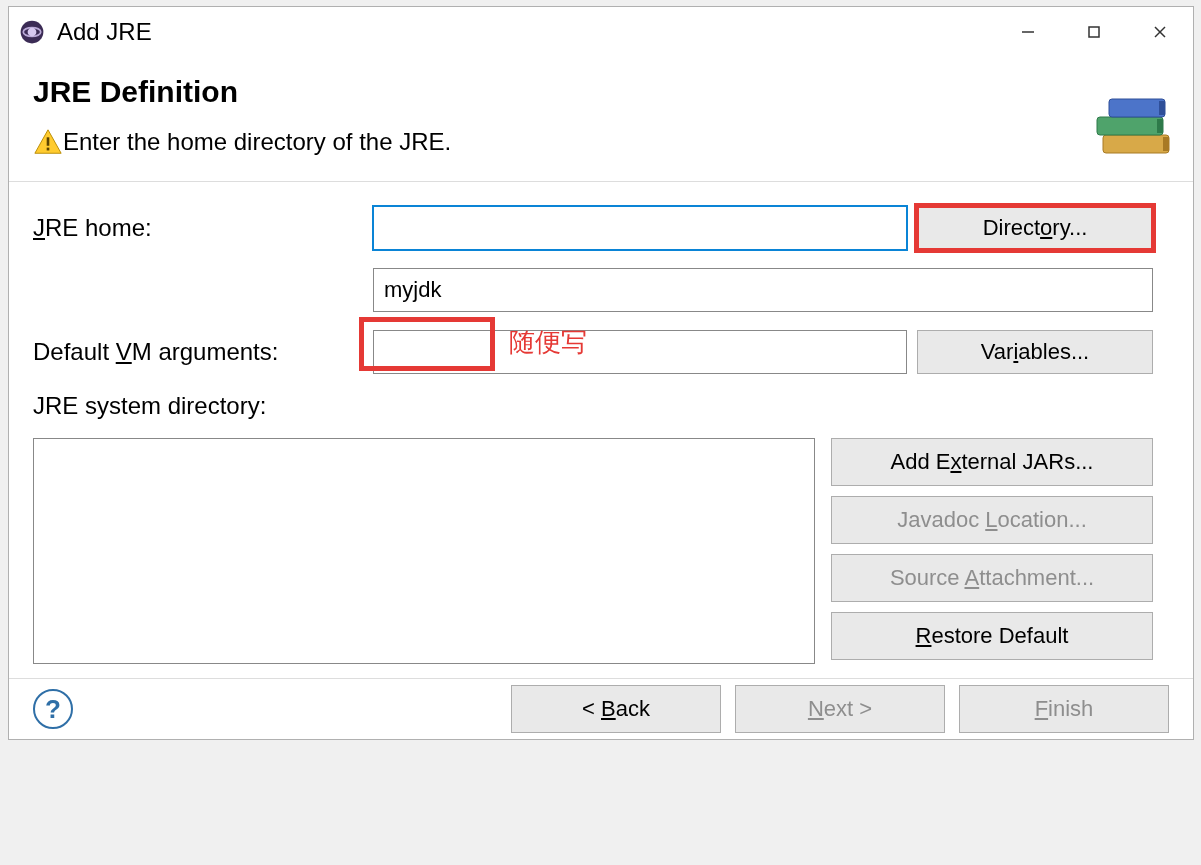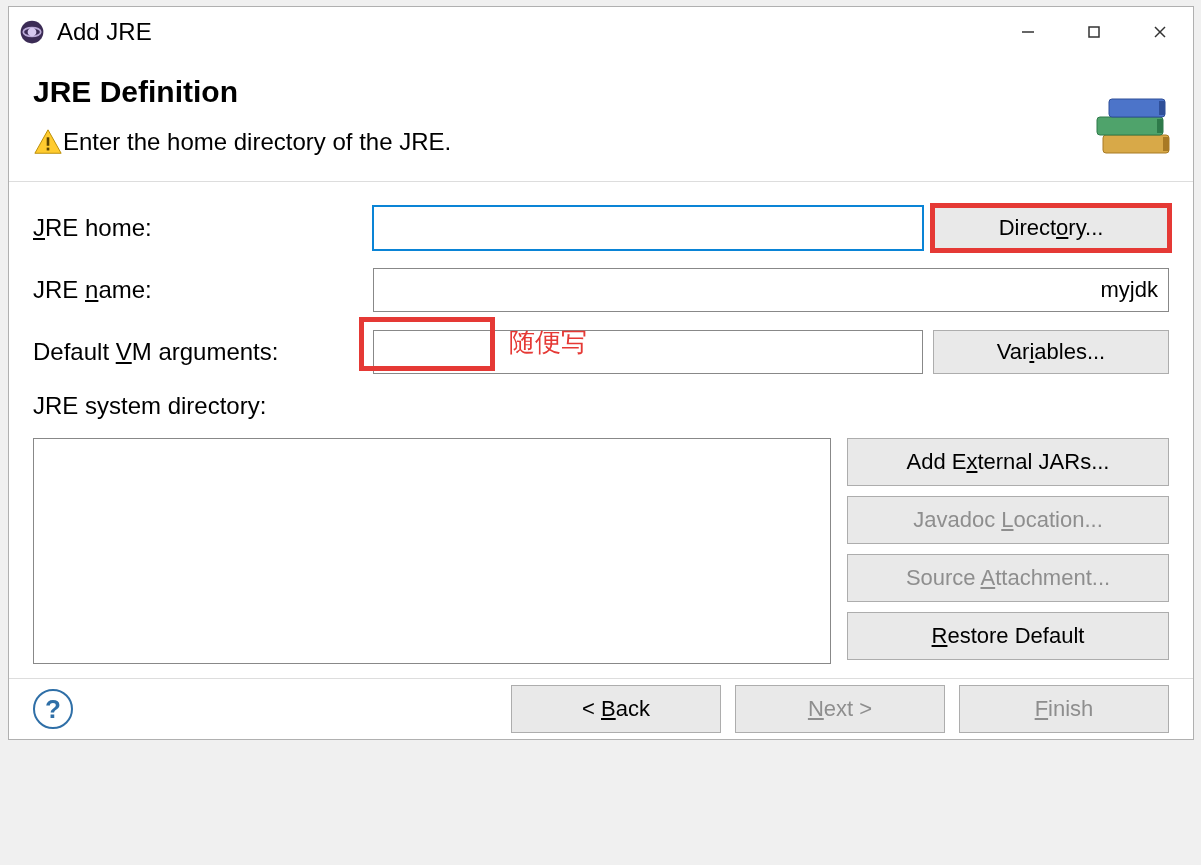--- a/index.html
+++ b/index.html
@@ -50,21 +50,21 @@
   .banner-msg { display: flex; align-items: center; gap: 0; font-size: 24px;}
   .warn-icon {
     width: 30px; height: 30px; flex: 0 0 30px;
   }
   .banner-art {
     position: absolute; right: 14px; top: 20px;
     width: 100px; height: 100px;
   }
   
   .form {
-    padding: 24px 24px 8px 24px;
+    padding: 24px 40px 8px 24px;
     display: grid;
     grid-template-columns: 330px 1fr 236px;
     column-gap: 10px;
     row-gap: 18px;
     align-items: center;
   }
   .label { font-size: 24px; }
   .underline { text-decoration: underline; }
   input.text, .listbox {
     width: 100%;
@@ -193,22 +193,21 @@
         <rect x="84" y="60" width="6" height="14" fill="#a87a24"></rect>
       </svg>
     </div>
   </div>
 
   <div class="form">
     <span class="label"><span class="underline">J</span><span>RE home:</span></span>
     <input class="text focus" type="text" value="" style="">
     <button class="btn redbox">Direct<span class="underline">o</span>ry...</button>
 
-    <span class="label">JRE <span class="underline">n</span>ame:</span>
-    <input class="text" type="text" style="grid-column: 2 / span 2; text-align: right;" value="myjdk">
+    <input class="text" type="text" style="grid-column: 2 / span 2;" value="myjdk">
 
     <span class="label">Default <span class="underline">V</span>M arguments:</span>
     <input class="text" type="text" value="" style="">
     <button class="btn">Var<span class="underline">i</span>ables...</button>
 
     <span class="label syslib-row">JRE system directory:</span>
 
     <div class="libs-area">
       <div class="listbox"></div>
       <button class="btn side-btn">Add E<span class="underline">x</span>ternal JARs...</button>

